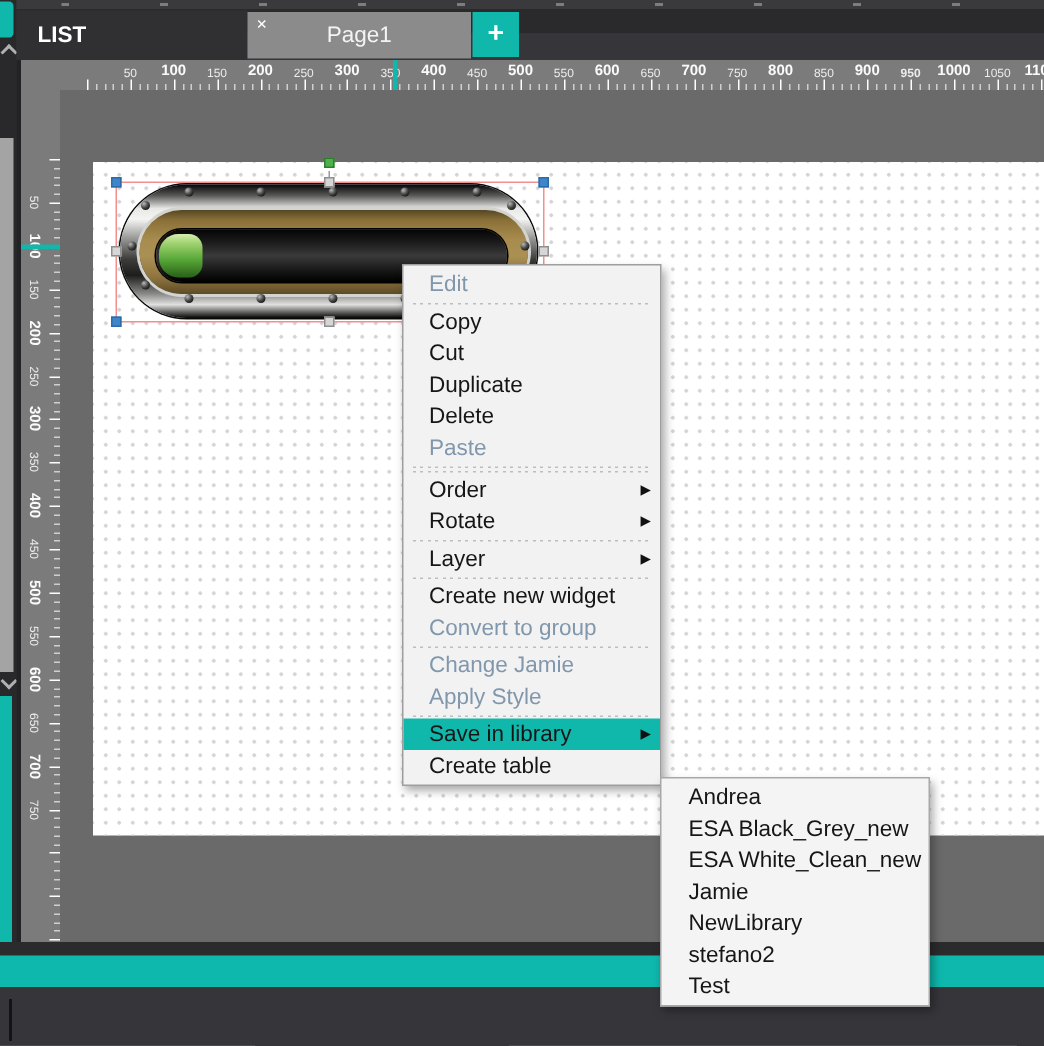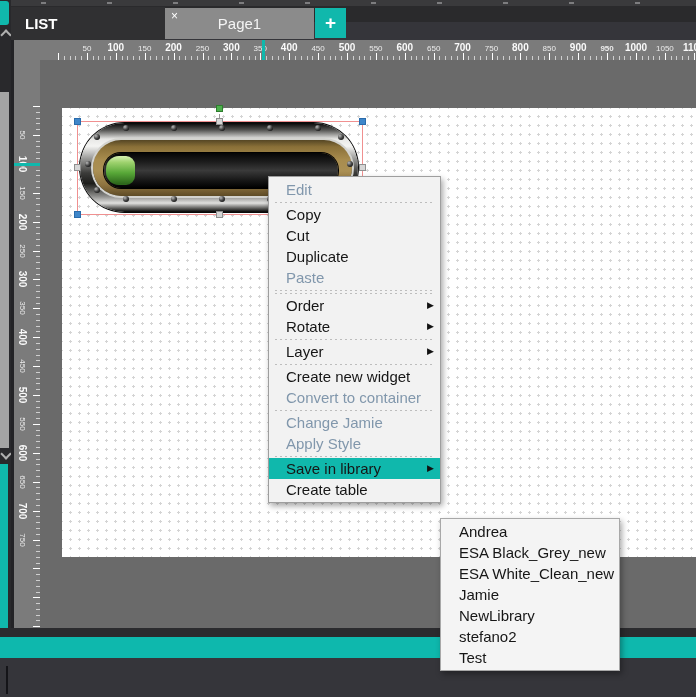--- a/index.html
+++ b/index.html
@@ -421,30 +421,31 @@
   <div class="abs bottom-area">
     <div class="abs caret"></div>
   </div>
 
   <div class="abs menu" id="ctx-menu">
       <div class="menu-item disabled"><span>Edit</span></div>
       <div class="menu-sep"></div>
       <div class="menu-item"><span>Copy</span></div>
       <div class="menu-item"><span>Cut</span></div>
       <div class="menu-item"><span>Duplicate</span></div>
+      <div class="menu-item"><span>Delete</span></div>
       <div class="menu-item disabled"><span>Paste</span></div>
       <div class="menu-sep"></div>
       <div class="menu-sep"></div>
       <div class="menu-item"><span>Order</span><span class="arrow">▶</span></div>
       <div class="menu-item"><span>Rotate</span><span class="arrow">▶</span></div>
       <div class="menu-sep"></div>
       <div class="menu-item"><span>Layer</span><span class="arrow">▶</span></div>
       <div class="menu-sep"></div>
       <div class="menu-item"><span>Create new widget</span></div>
-      <div class="menu-item disabled"><span>Convert to container</span></div>
+      <div class="menu-item disabled"><span>Convert to group</span></div>
       <div class="menu-sep"></div>
       <div class="menu-item disabled"><span>Change Jamie</span></div>
       <div class="menu-item disabled"><span>Apply Style</span></div>
       <div class="menu-sep"></div>
       <div class="menu-item highlighted"><span>Save in library</span><span class="arrow">▶</span></div>
       <div class="menu-item"><span>Create table</span></div>
     </div>
   <div class="abs submenu" id="lib-menu">
       <div class="menu-item"><span>Andrea</span></div>
       <div class="menu-item"><span>ESA Black_Grey_new</span></div>

